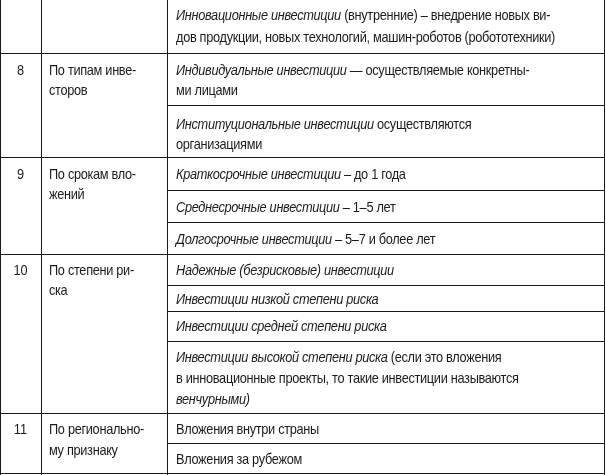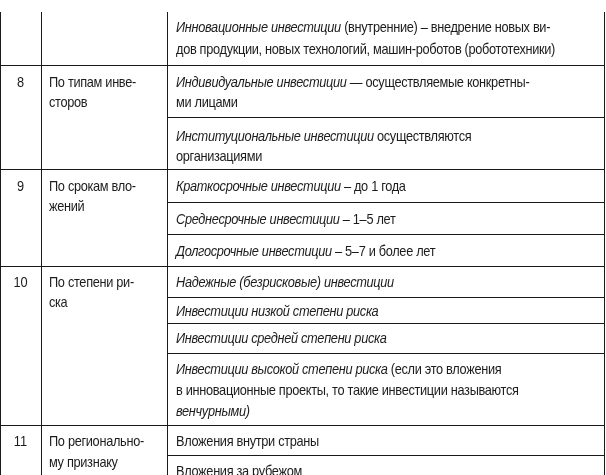--- a/index.html
+++ b/index.html
@@ -1,18 +1,18 @@
 <!DOCTYPE html>
 <html><head>
 <meta charset="utf-8">
 <style>
   html, body { margin: 0; padding: 0; background: #ffffff; }
   body { width: 606px; height: 475px; overflow: hidden; position: relative;
          font-family: "Liberation Sans", "DejaVu Sans", sans-serif; color: #1c1c1c; }
-  .tbl { position: absolute; left: 0; top: 12px; width: 606px; height: 362px; }
+  .tbl { position: absolute; left: 0; top: 0; width: 606px; height: 362px; }
   .line { position: absolute; background: #1a1a1a; }
   .txt { position: absolute; font-size: 14.2px; line-height: 22px; white-space: nowrap;
          letter-spacing: -0.35px; transform: scaleX(0.9); transform-origin: left top; }
   .num { position: absolute; font-size: 14.2px; line-height: 22px; text-align: center;
          width: 41px; transform: scaleX(0.9); transform-origin: center top; }
   i { font-style: italic; }
 </style>
 </head>
 <body>
 

